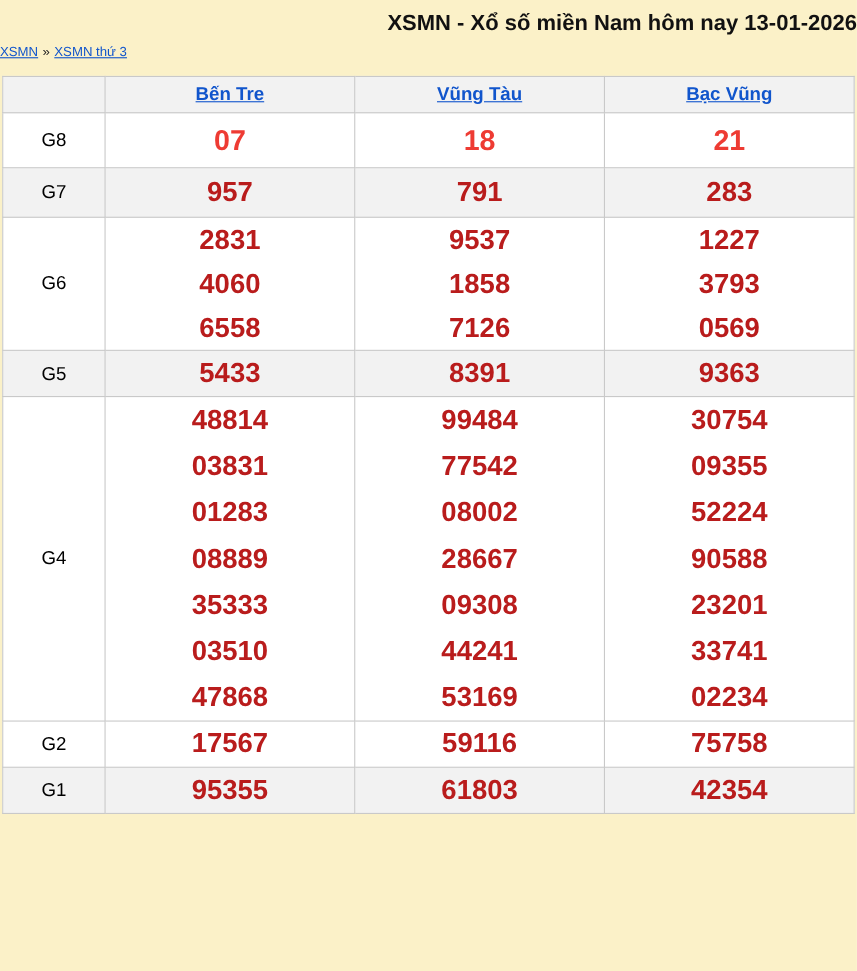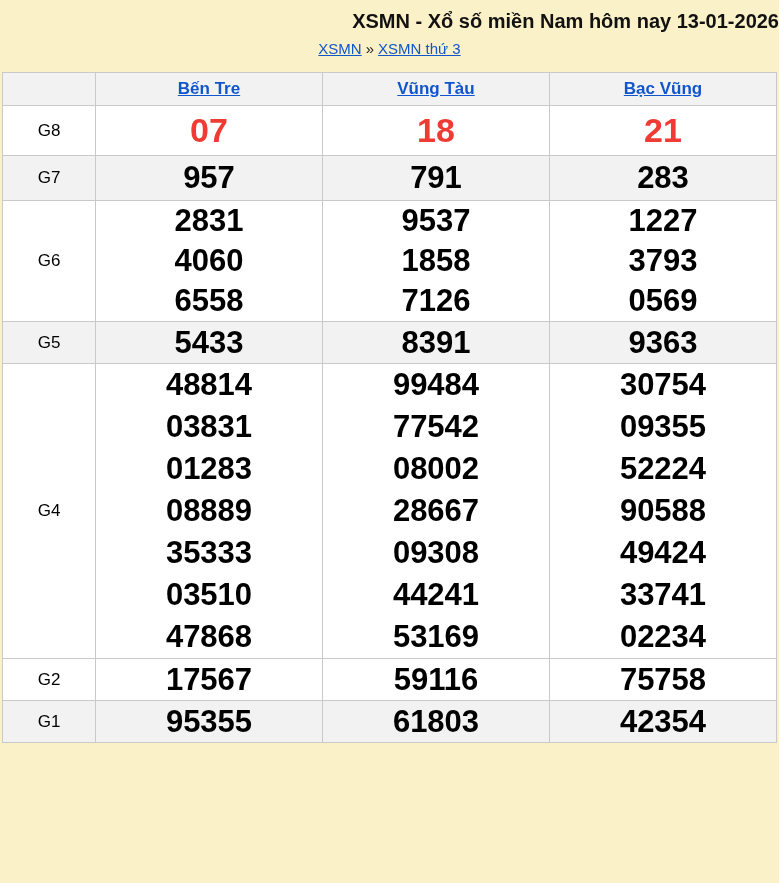--- a/index.html
+++ b/index.html
@@ -11,22 +11,21 @@
     min-height: 883px;
   }
   .page-title {
     text-align: right;
     font-size: 20px;
     font-weight: 700;
     color: #111;
     margin-bottom: 7px;
   }
   .breadcrumb {
-    text-align: center;
-    font-size: 15px;
+    font-size: 12px;
     color: #333;
     margin-bottom: 15px;
   }
   .breadcrumb a {
     color: #1155cc;
     text-decoration: underline;
     cursor: pointer;
   }
   .breadcrumb .sep { color: #222; padding: 0 4px; }
   table.results {
@@ -47,31 +46,31 @@
   th.col-head a {
     color: #1155cc;
     font-weight: 700;
     text-decoration: underline;
     cursor: pointer;
   }
   .alt { background: #f2f2f2; }
   .prize-label { font-size: 17px; font-weight: 400; color: #000; }
   .num {
     font-weight: 700;
-    font-size: 31px;
-    color: #000000;
+    font-size: 25px;
+    color: #b91c1c;
     height: 41px;
     line-height: 41px;
     white-space: nowrap;
   }
   .n40 { height: 40px; line-height: 40px; }
   .n42 { height: 42px; line-height: 42px; }
   .n44 { height: 44px; line-height: 44px; }
   .red { color: #ee3b33; }
-  .big { font-size: 34px; }
+  .big { font-size: 26px; }
   .hg8 { height: 49px; line-height: 49px; }
   .hdb { height: 54px; line-height: 54px; }
 </style>
 </head>
 <body>
 
 <h1 class="page-title">XSMN - Xổ số miền Nam hôm nay 13-01-2026</h1>
 
 <div class="breadcrumb">
   <a>XSMN</a><span class="sep">»</span><a>XSMN thứ 3</a>
@@ -162,21 +161,21 @@
       <div class="num n42">28667</div>
       <div class="num n42">09308</div>
       <div class="num n42">44241</div>
       <div class="num n42">53169</div>
     </td>
     <td>
       <div class="num n42">30754</div>
       <div class="num n42">09355</div>
       <div class="num n42">52224</div>
       <div class="num n42">90588</div>
-      <div class="num n42">49424</div>
+      <div class="num n42">23201</div>
       <div class="num n42">33741</div>
       <div class="num n42">02234</div>
     </td>
   </tr>
 
 
   <tr>
     <td class="label-col prize-label">G2</td>
     <td>
           <div class="num">17567</div>

